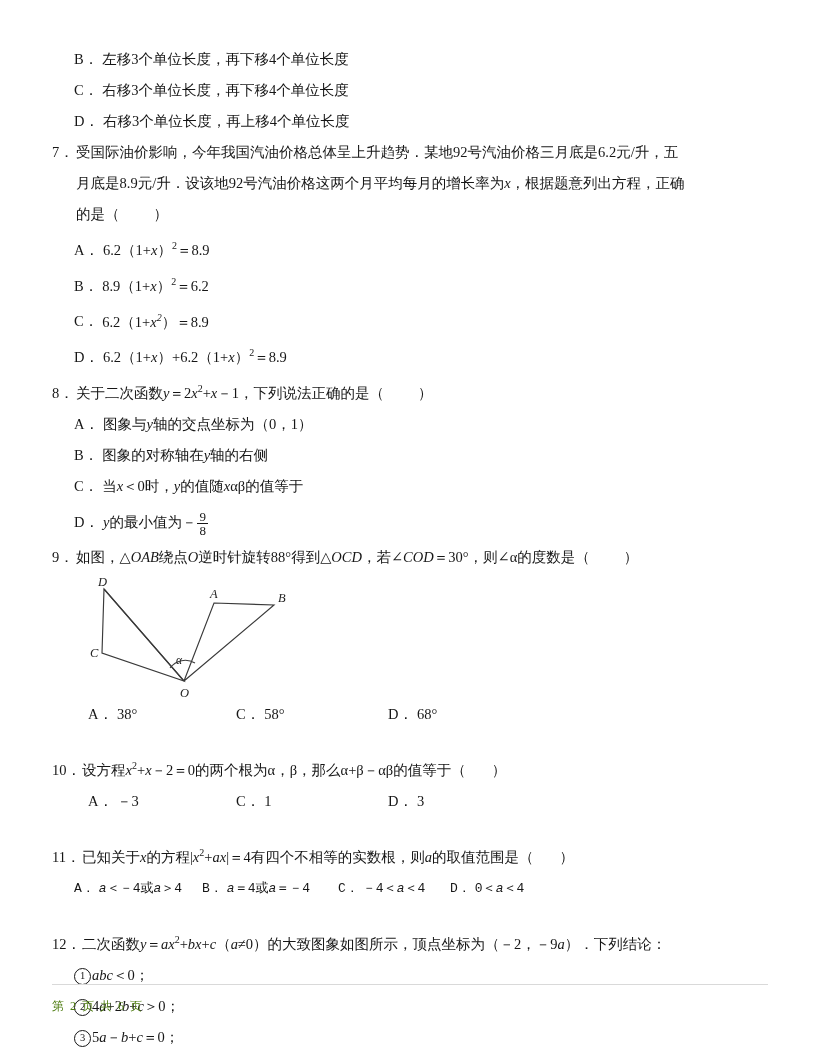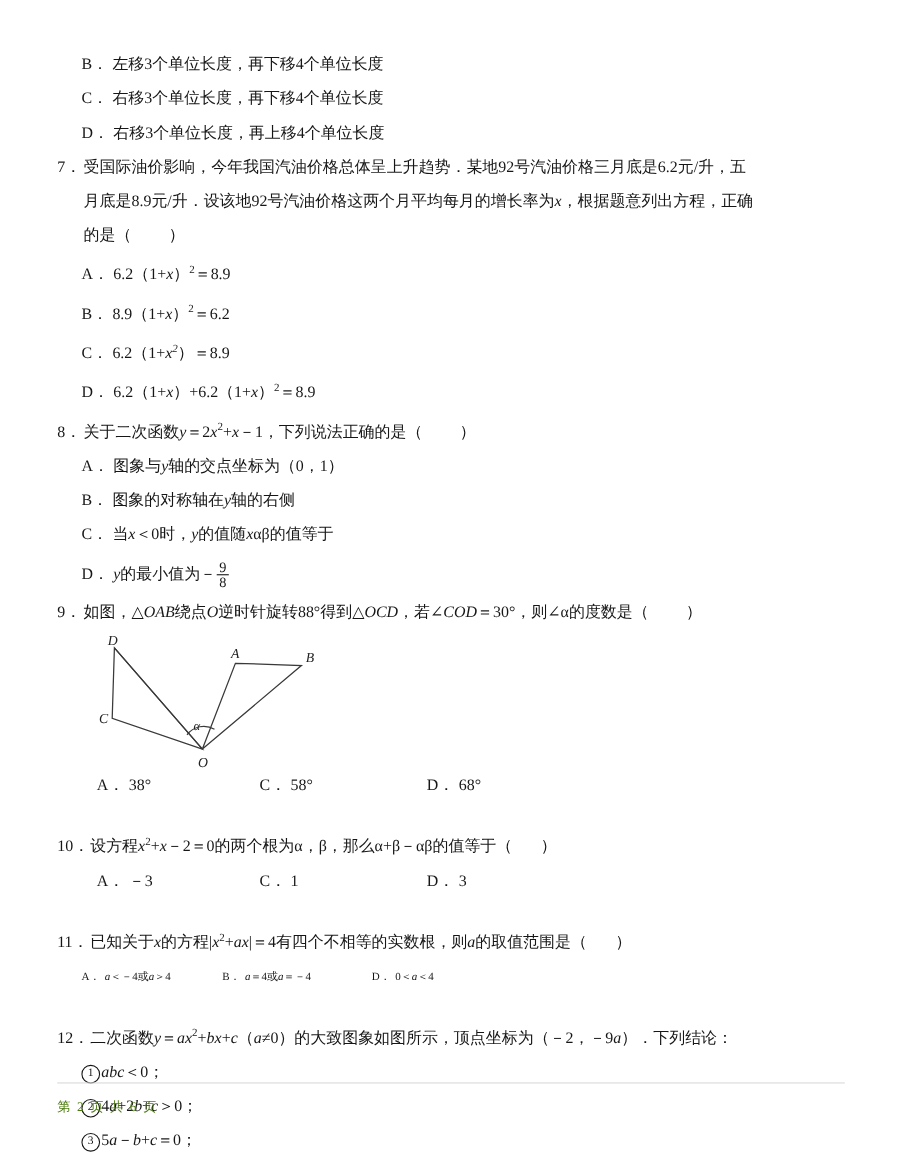--- a/index.html
+++ b/index.html
@@ -62,21 +62,21 @@
   }
   .opt-row > span {
     display: inline-block;
     white-space: nowrap;
   }
   .c4-a { width: 148px; margin-left: 14px; }
   .c4-b { width: 165px; }
   .c4-c { width: 152px; }
   .c4-d { width: 120px; }
 
-  .opt-row-tight { margin-left: 22px; line-height: 31px; font-size: 10px; display: flex; }
+  .opt-row-tight { margin-left: 22px; line-height: 31px; font-size: 13px; display: flex; font-family: Liberation Mono, monospace; }
   .t-a { width: 128px; }
   .t-b { width: 136px; }
   .t-c { width: 112px; }
   .t-d { width: 110px; }
 
   
   i, .it { font-style: italic; }
   .sup {
     font-size: 10px;
     vertical-align: super;
@@ -243,20 +243,21 @@
       </div>
     </div>
 
     <div>
       <div class="q-stem">
         <span class="q-num wide">11．</span><span>已知关于</span><i>x</i><span>的方程|</span><i>x</i><span class="sup">2</span><span>+</span><i>a</i><i>x</i><span>|＝4有四个不相等的实数根，则</span><i>a</i><span>的取值范围是（</span><span class="blank-sm"></span><span>）</span>
       </div>
       <div class="opt-row-tight">
         <span class="t-a"><span class="opt-lbl">A．</span><i>a</i><span>＜－4或</span><i>a</i><span>＞4</span></span>
         <span class="t-b"><span class="opt-lbl">B．</span><i>a</i><span>＝4或</span><i>a</i><span>＝－4</span></span>
+        <span class="t-c"><span class="opt-lbl">C．</span><span>－4＜</span><i>a</i><span>＜4</span></span>
         <span class="t-d"><span class="opt-lbl">D．</span><span>0＜</span><i>a</i><span>＜4</span></span>
       </div>
     </div>
 
     <div>
       <div class="q-stem">
         <span class="q-num wide">12．</span><span>二次函数</span><i>y</i><span>＝</span><i>a</i><i>x</i><span class="sup">2</span><span>+</span><i>b</i><i>x</i><span>+</span><i>c</i><span>（</span><i>a</i><span>≠0）的大致图象如图所示，顶点坐标为（－2，－9</span><i>a</i><span>）．下列结论：</span>
       </div>
       <div class="opt">
         <span class="circnum">1</span><i>abc</i><span>＜0；</span>

